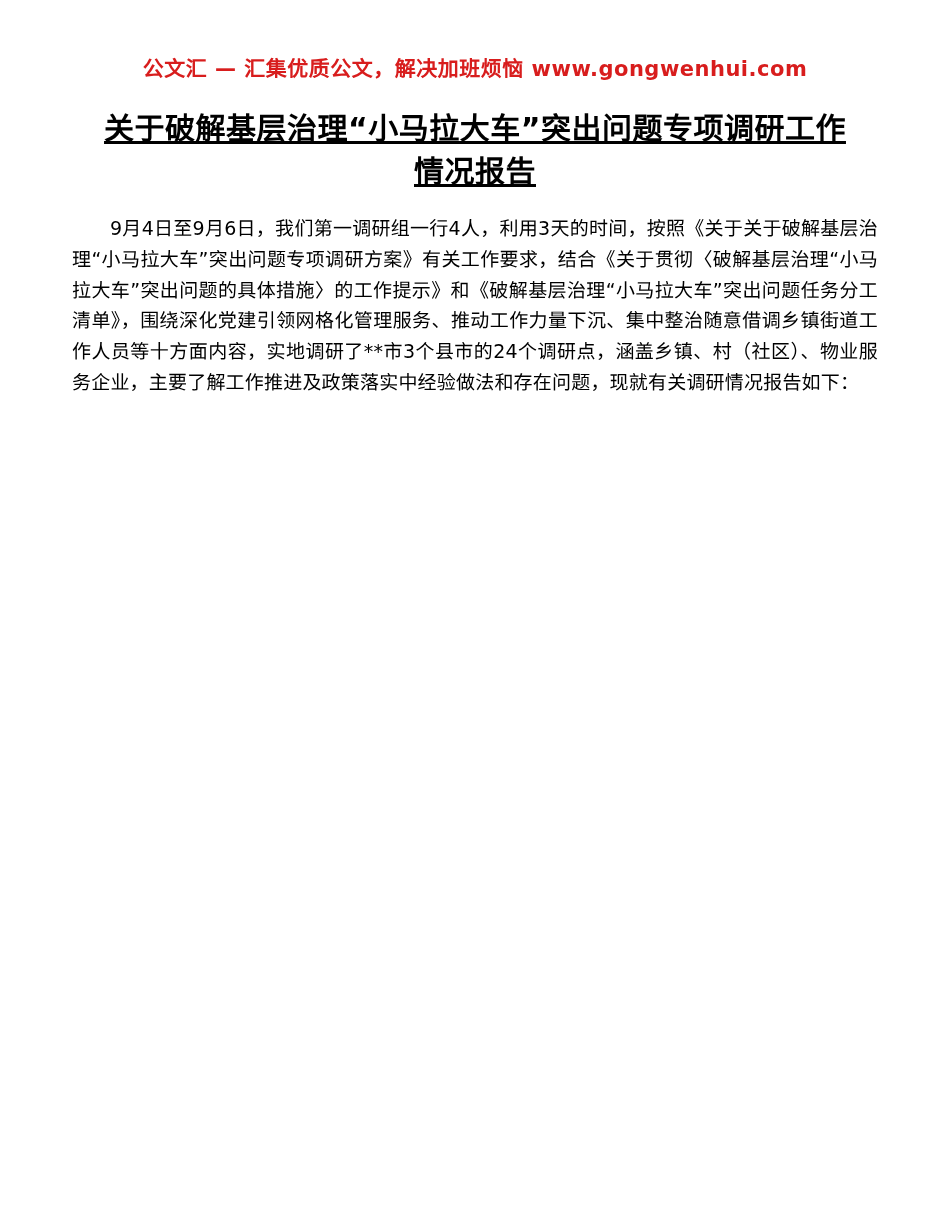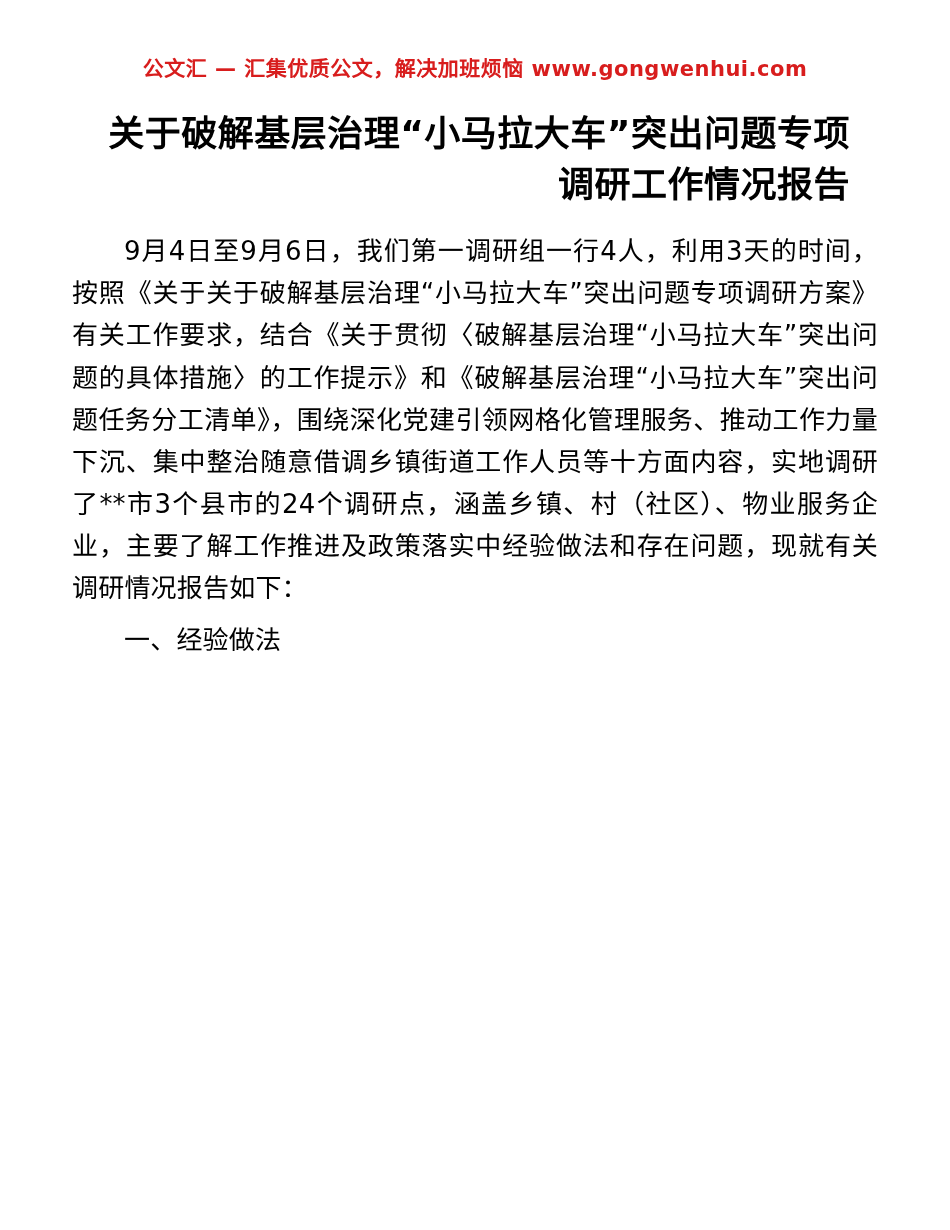--- a/index.html
+++ b/index.html
@@ -25,29 +25,30 @@
   .watermark {
     text-align: center;
     font-size: 21px;
     font-weight: bold;
     letter-spacing: 0.5px;
     color: #d81d1d;
     margin: 0 0 26px 0;
     white-space: nowrap;
   }
   .doc-title {
-    text-align: right;
-    font-size: 36px;
+    text-align: center;
+    font-size: 30px;
     font-weight: bold;
     line-height: 1.42;
     margin: 0 28px 20px 28px;
     letter-spacing: 0.5px;
+    text-decoration: underline;
   }
   .para {
-    font-size: 26px;
+    font-size: 19px;
     line-height: 1.62;
     text-align: justify;
     text-justify: inter-ideograph;
     margin: 0 0 8px 0;
     text-indent: 2em;
     letter-spacing: 0.2px;
   }
   .para.heading {
     margin-top: 10px;
     margin-bottom: 10px;
@@ -57,16 +58,15 @@
 <body>
 
 <div class="page">
 
   <div class="watermark">公文汇 — 汇集优质公文，解决加班烦恼 www.gongwenhui.com</div>
 
   <h1 class="doc-title">关于破解基层治理“小马拉大车”突出问题专项调研工作情况报告</h1>
 
   <p class="para">9月4日至9月6日，我们第一调研组一行4人，利用3天的时间，按照《关于关于破解基层治理“小马拉大车”突出问题专项调研方案》有关工作要求，结合《关于贯彻〈破解基层治理“小马拉大车”突出问题的具体措施〉的工作提示》和《破解基层治理“小马拉大车”突出问题任务分工清单》，围绕深化党建引领网格化管理服务、推动工作力量下沉、集中整治随意借调乡镇街道工作人员等十方面内容，实地调研了**市3个县市的24个调研点，涵盖乡镇、村（社区）、物业服务企业，主要了解工作推进及政策落实中经验做法和存在问题，现就有关调研情况报告如下：</p>
 
-  <p class="para heading">一、经验做法</p>
 
 
 </div>
 
 </body></html>

